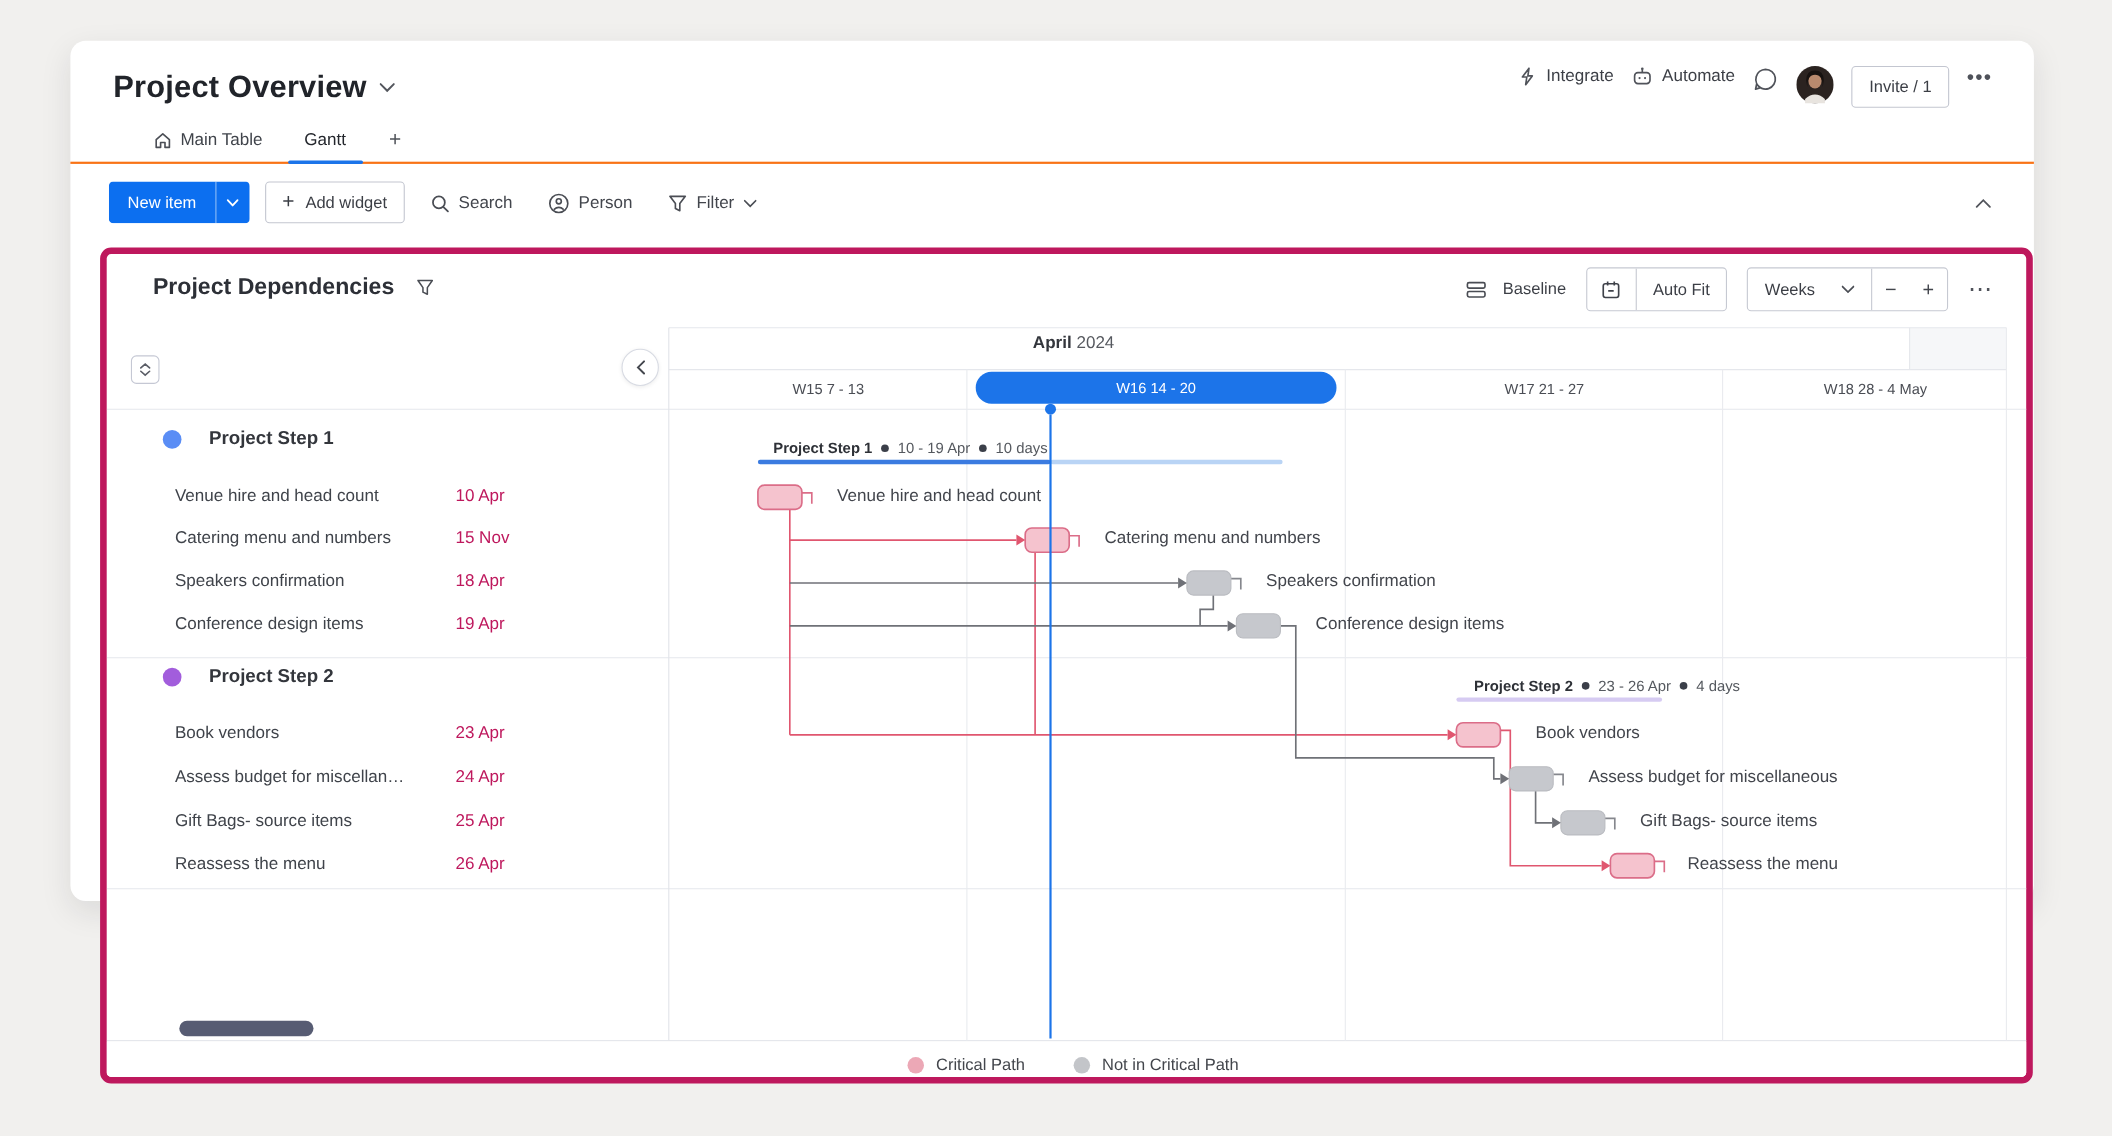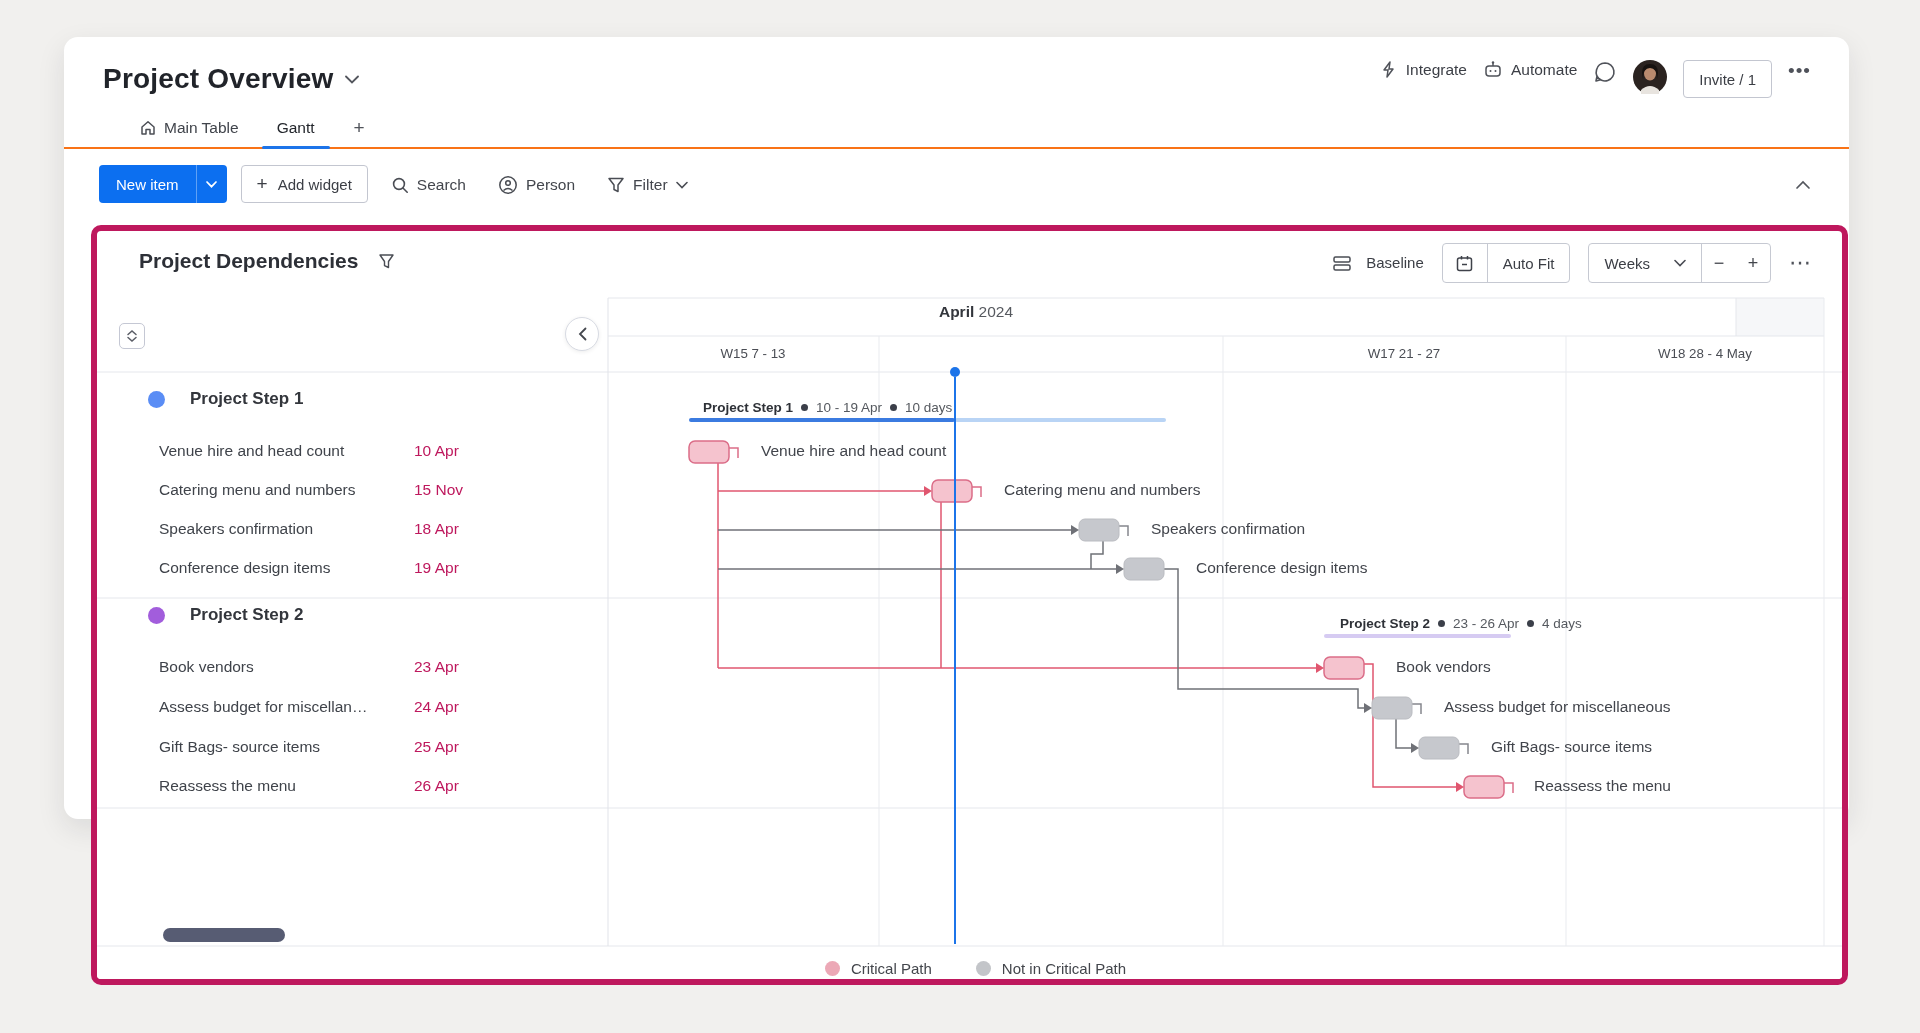--- a/index.html
+++ b/index.html
@@ -303,20 +303,23 @@
 
       <line x1="858" y1="146" x2="858" y2="713" stroke="#1c74e9" stroke-width="2"></line>
       <circle cx="858" cy="141" r="5" fill="#1c74e9"></circle>
     </svg>
 
     <div class="abs month-label">
       <b>April</b>
       <span>2024</span>
     </div>
     <div class="abs week-label" style="left:546px;">W15 7 - 13</div>
+    <div class="abs week-pill">
+      <span>W16 14 - 20</span>
+    </div>
     <div class="abs week-label" style="left:1197px;">W17 21 - 27</div>
     <div class="abs week-label" style="left:1498px;">W18 28 - 4 May</div>
 
     <div class="abs collapse-btn">
       <svg class="icon" width="12" height="14" viewBox="0 0 12 14">
           <path d="M2 5.5 L6 2 L10 5.5" fill="none" stroke="#5a5d66" stroke-width="1.5" stroke-linecap="round"></path>
           <path d="M2 8.5 L6 12 L10 8.5" fill="none" stroke="#5a5d66" stroke-width="1.5" stroke-linecap="round"></path>
         </svg>
     </div>
     <div class="abs panel-toggle">

